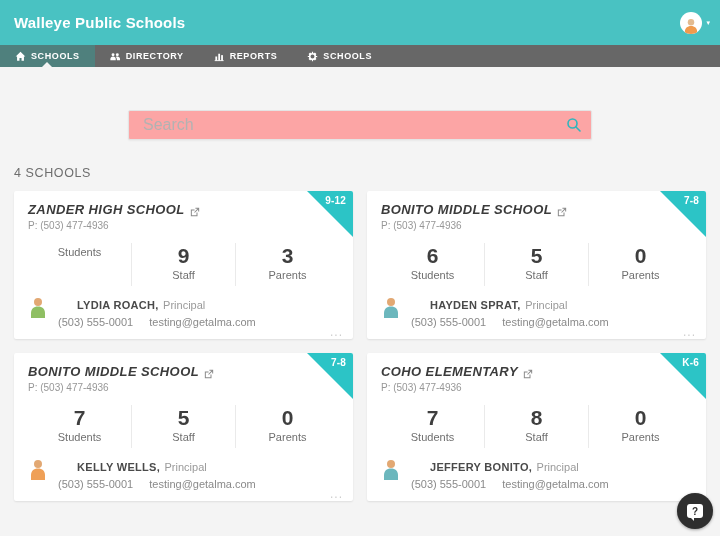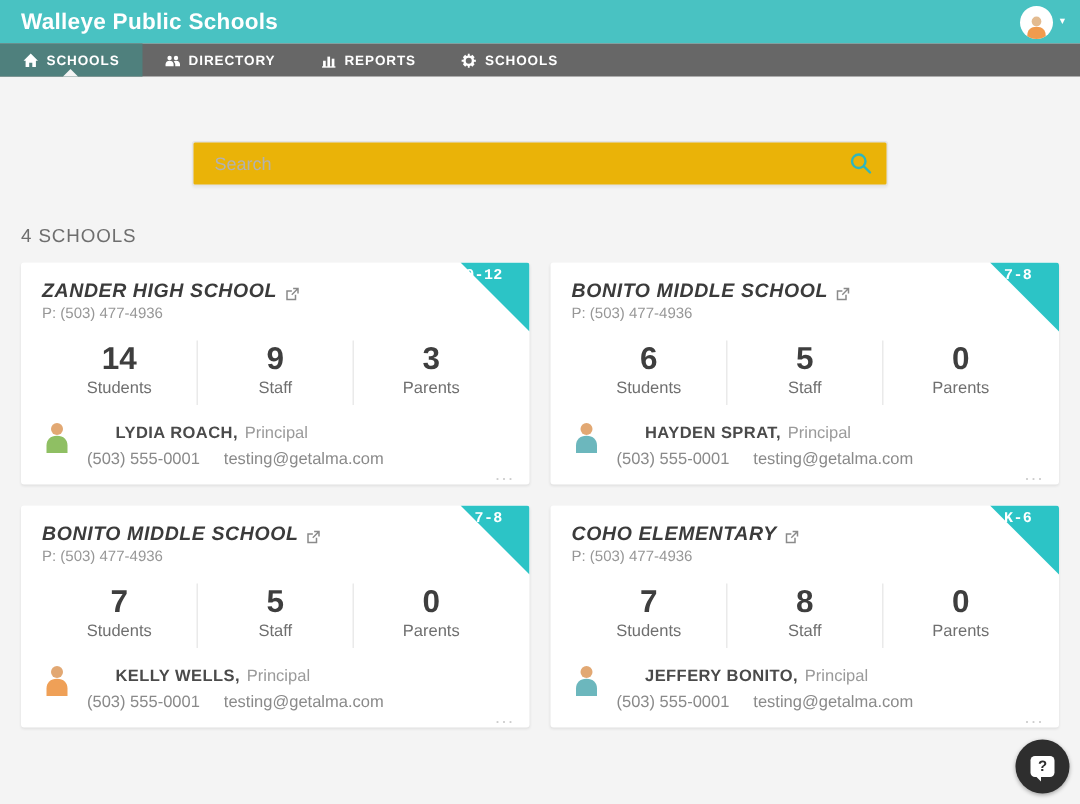--- a/index.html
+++ b/index.html
@@ -5,21 +5,21 @@
   * { margin:0; padding:0; box-sizing:border-box; }
   html,body { width:720px; height:536px; }
   body {
     font-family:"Liberation Sans", sans-serif;
     background:#f4f4f4;
     overflow:hidden;
     position:relative;
   }
   
   .topbar {
-    height:29px; background:#49c2c2;
+    height:45px; background:#49c2c2;
     display:flex; align-items:center; justify-content:space-between;
     padding:0 10px 0 14px;
   }
   .app-title { color:#fff; font-weight:bold; font-size:15px; letter-spacing:0.2px; }
   .userbox { display:flex; align-items:center; gap:4px; cursor:pointer; }
   .avatar {
     width:22px; height:22px; border-radius:50%; background:#fff;
     overflow:hidden; display:flex; align-items:flex-end; justify-content:center;
   }
   .avatar svg { width:18px; height:18px; display:block; }
@@ -37,23 +37,23 @@
   .nav-item.active { background:#4f807d; }
   .nav-item.active::after {
     content:""; position:absolute; bottom:0; left:50%; margin-left:-5px;
     border-left:5px solid transparent; border-right:5px solid transparent;
     border-bottom:5px solid #f4f4f4;
   }
 
   
   .search-wrap { width:464px; margin:43px auto 0; position:relative; }
   .search-input {
-    width:100%; height:30px; background:#eab308;
+    width:100%; height:30px; background:#fca5a5;
     border:1px solid #e4e4e4; border-radius:2px;
-    padding:0 36px 0 14px; font-size:12px; color:#555;
+    padding:0 36px 0 14px; font-size:16px; color:#555;
     font-family:"Liberation Sans", sans-serif;
     box-shadow:0 1px 2px rgba(0,0,0,0.05);
     outline:none;
   }
   .search-input::placeholder { color:#b2b2b2; }
   .search-icon-btn {
     position:absolute; right:10px; top:7px; width:16px; height:16px; cursor:pointer;
   }
 
   
@@ -68,22 +68,22 @@
   .card {
     background:#fff; position:relative; height:148px;
     border-radius:2px; box-shadow:0 1px 2px rgba(0,0,0,0.09);
     padding:11px 14px; overflow:hidden; cursor:pointer;
   }
   .badge-triangle {
     position:absolute; top:0; right:0; width:0; height:0;
     border-top:46px solid #2cc4c6; border-left:46px solid transparent;
   }
   .badge-text {
-    position:absolute; top:4px; right:18px;
-    color:#fff; font-size:10px; font-weight:bold; letter-spacing:0.2px;font-family:Liberation Mono, monospace;
+    position:absolute; top:4px; right:7px;
+    color:#fff; font-size:10px; font-weight:bold; letter-spacing:0.2px;
   }
   .card-head { display:flex; align-items:flex-end; gap:5px;font-style:italic; }
   .school-name { font-size:13px; font-weight:bold; color:#3b3b3b; letter-spacing:0.4px; }
   .ext-icon svg { width:10px; height:10px; display:block; }
   .school-phone { font-size:10px; color:#979797; margin-top:3px; }
 
   .stats { display:flex; margin-top:12px; }
   .stat { flex:1; text-align:center; padding:1px 0 5px; }
   .stat + .stat { border-left:1px solid #eaeaea; }
   .stat-num { font-size:21px; font-weight:bold; color:#3e3e3e; line-height:1.1; }
@@ -194,21 +194,20 @@
       <span class="school-name">ZANDER HIGH SCHOOL</span>
       <span class="ext-icon">
         <svg viewBox="0 0 12 12">
             <path d="M1 3 V11 H9 V6.5 H7.8 V9.8 H2.2 V4.2 H5.5 V3 Z M6.5 1 H11 V5.5 H9.8 V3 L5.8 7 L5 6.2 L9 2.2 H6.5 Z" fill="#8a8a8a"></path>
           </svg>
       </span>
     </div>
     <div class="school-phone">P: (503) 477-4936</div>
     <div class="stats">
       <div class="stat">
-        <div class="stat-num">14</div>
         <div class="stat-lbl">Students</div>
       </div>
       <div class="stat">
         <div class="stat-num">9</div>
         <div class="stat-lbl">Staff</div>
       </div>
       <div class="stat">
         <div class="stat-num">3</div>
         <div class="stat-lbl">Parents</div>
       </div>

